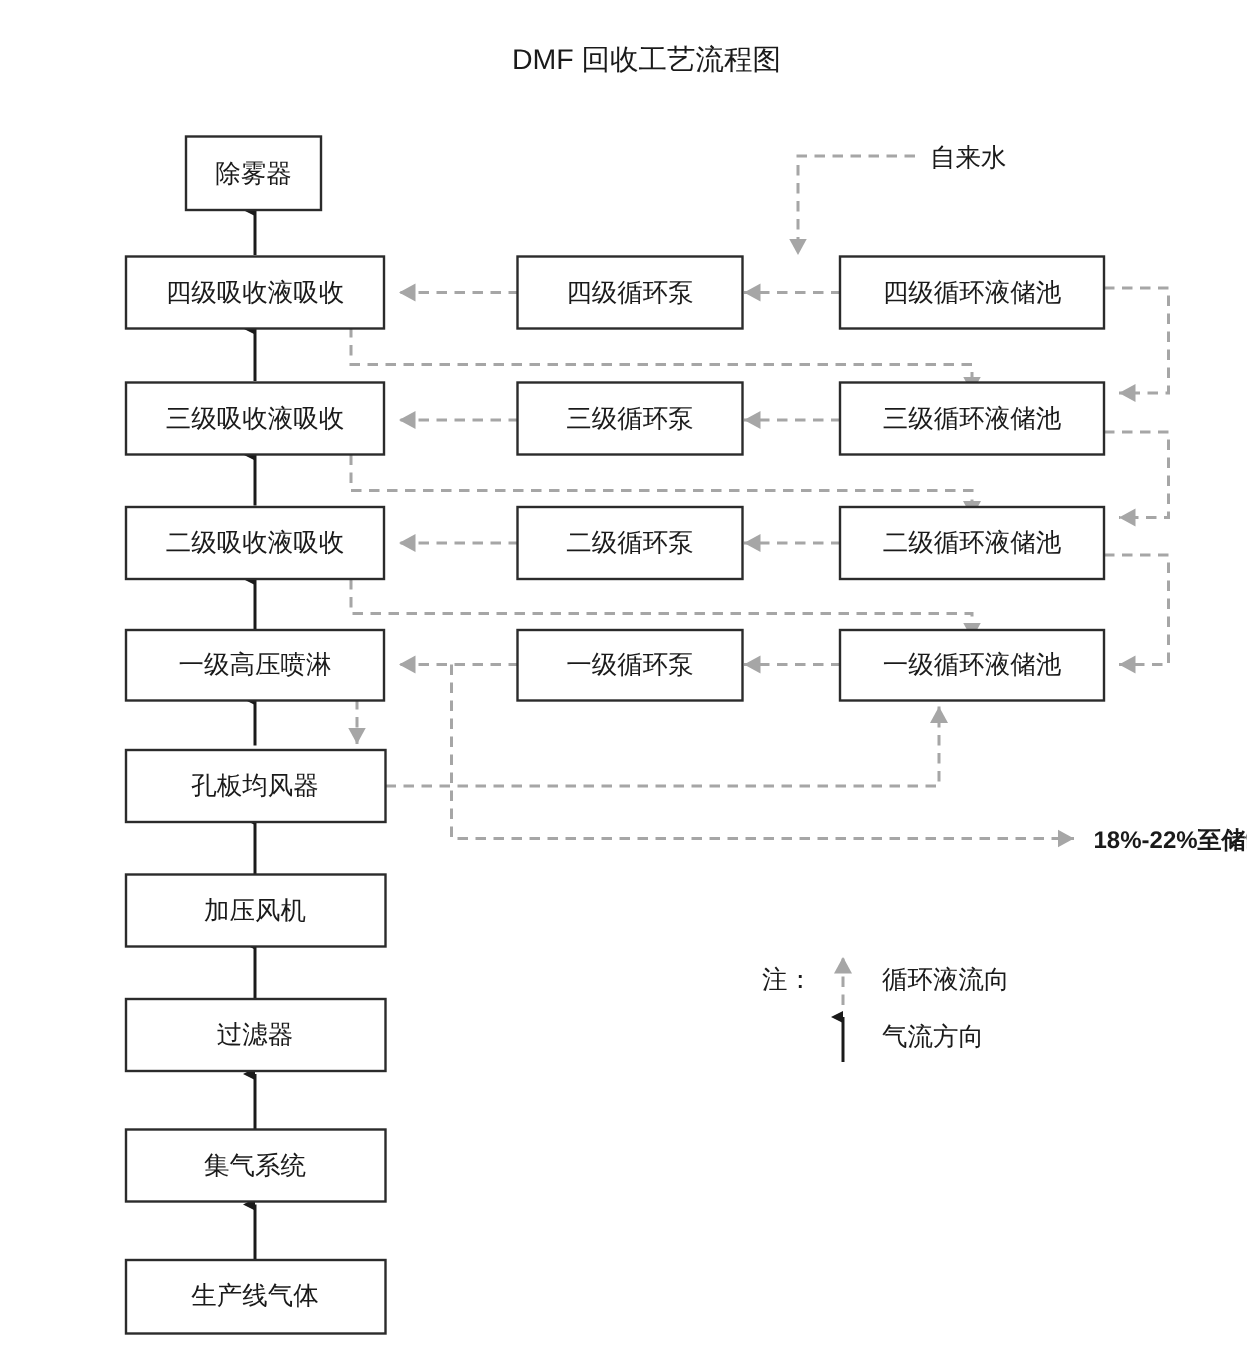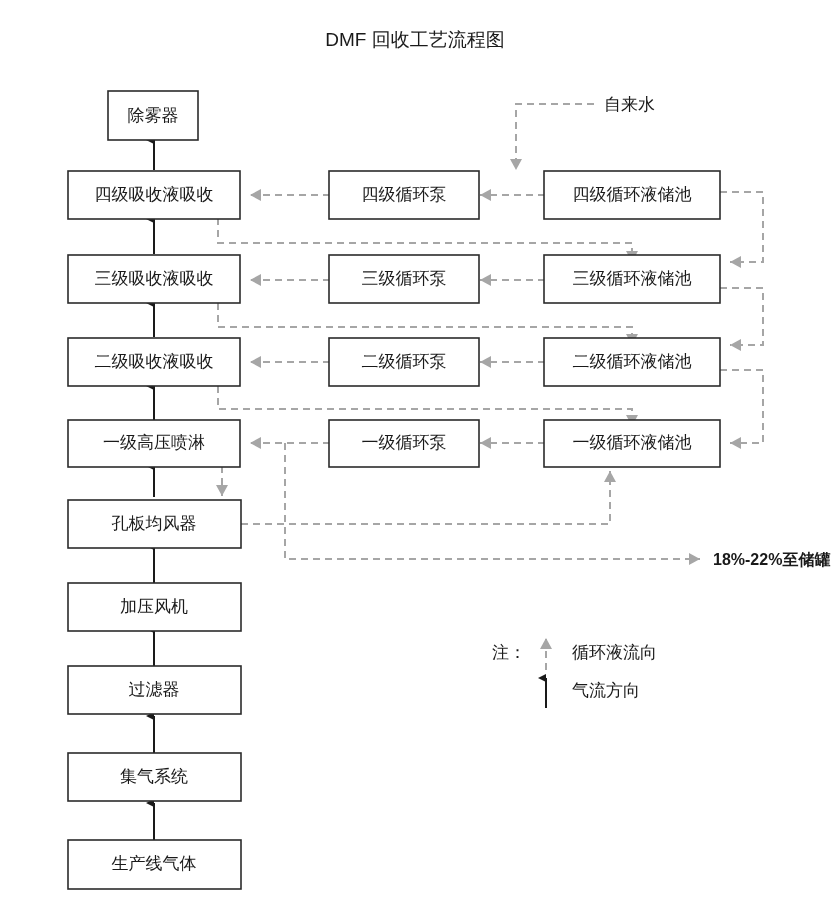--- a/index.html
+++ b/index.html
@@ -9,21 +9,21 @@
   }
   body {
     width: 831px;
     height: 907px;
     font-family: "Liberation Sans", "DejaVu Sans", sans-serif;
     position: relative;
     overflow: hidden;
   }
   #diagram-root {
     position: absolute;
-    top: 0; left: 0;
+    top: 0; left: 16px;
     width: 796px;
     height: 907px;
   }
   .diagram-title {
     font-size: 19px;
     fill: #1a1a1a;
     text-anchor: middle;
     font-family: "Liberation Sans", "DejaVu Sans", sans-serif;
   }
   .node-box {

